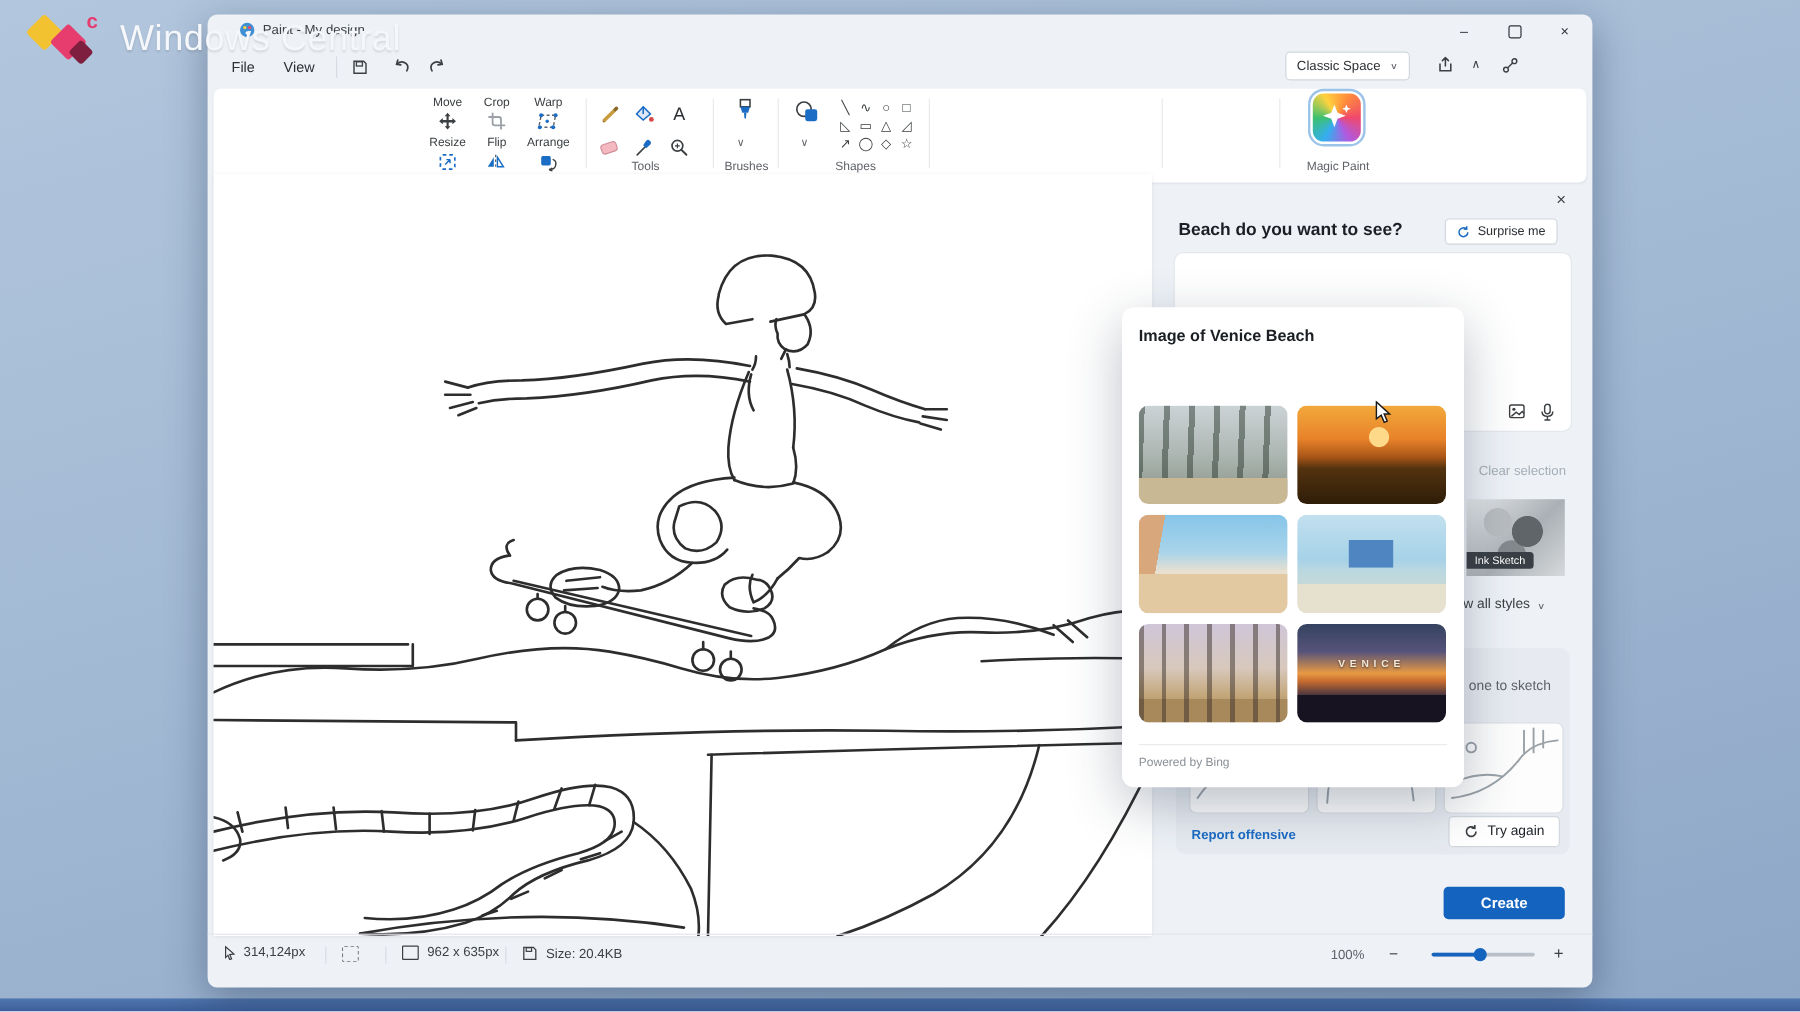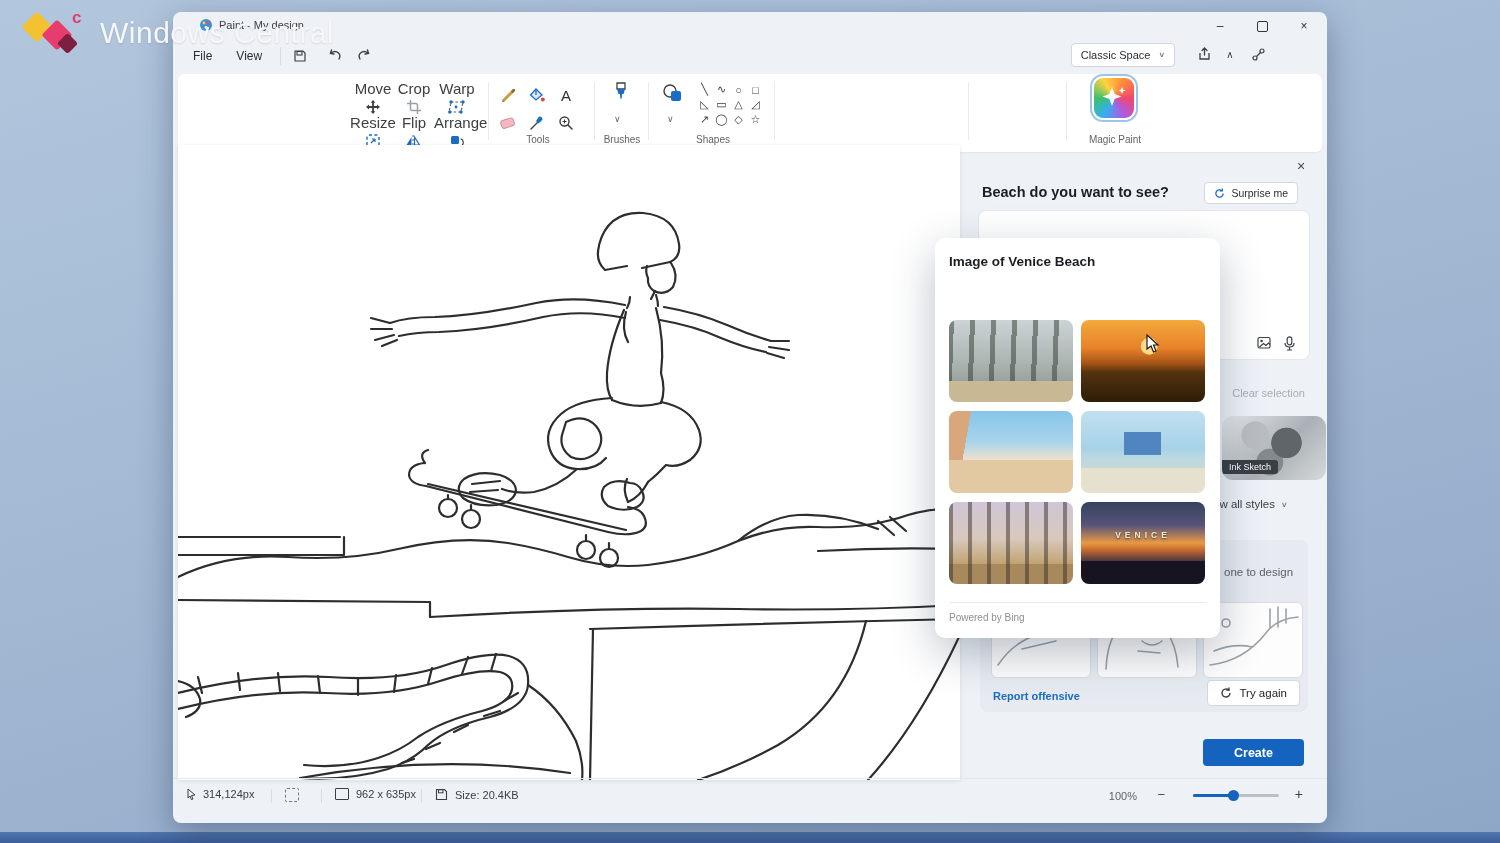--- a/index.html
+++ b/index.html
@@ -44,21 +44,21 @@
   .mini-chev{font-size:9px;color:#5f6368;transform:scaleY(.8);}
   #share-btn{position:absolute;right:110px;top:3px;}
   #collapse-btn{position:absolute;right:84px;top:3px;font-size:10px;color:#3c4043;}
   #connect-btn{position:absolute;right:56px;top:3px;}
 
   
   #ribbon{left:5px;top:62px;width:1144px;height:78px;background:#ffffff;border-radius:6px;box-shadow:0 1px 2px rgba(0,0,0,.06);}
   .rb-sep{position:absolute;top:8px;width:1px;height:58px;background:#e8ebee;}
   .rb-label{position:absolute;font-size:10px;color:#5f6368;text-align:center;}
   .tcell{position:absolute;width:46px;text-align:center;}
-  .tcell .tlabel{font-size:15px;color:#3c4043;display:block;margin-bottom:2px;}
+  .tcell .tlabel{font-size:10px;color:#3c4043;display:block;margin-bottom:2px;}
   .tool-ic{position:absolute;width:22px;height:22px;display:flex;align-items:center;justify-content:center;}
   .shape-glyph{position:absolute;width:15px;height:15px;font-size:11px;color:#3c4043;display:flex;align-items:center;justify-content:center;}
   .swatch{position:absolute;width:16px;height:16px;border-radius:50%;border:1px solid rgba(0,0,0,.12);}
   #cur-color{position:absolute;left:8px;top:10px;width:22px;height:22px;border-radius:50%;box-shadow:0 0 0 2px #fff,0 0 0 3.5px #7a8folly;}
   #cur-color{box-shadow:0 0 0 2px #fff,0 0 0 3.5px #8a9aa8;}
   #magic-ic{position:absolute;left:16px;top:4px;width:40px;height:40px;border-radius:9px;
     background:conic-gradient(from 210deg,#35aef0,#3cc06e,#ffd23e,#ff8a3c,#f0486c,#b05ae0,#35aef0);
     outline:2px solid #9cc3e8;outline-offset:2px;display:flex;align-items:center;justify-content:center;}
   #layer-thumb{position:absolute;left:28px;top:6px;width:44px;height:44px;background:#fff;border:1px solid #c8cfd6;border-radius:5px;}
 
@@ -68,39 +68,39 @@
   #sb-close{right:16px;top:144px;font-size:14px;color:#444;width:20px;height:20px;display:flex;align-items:center;justify-content:center;}
   #sb-head{left:809px;top:172px;font-size:14.5px;font-weight:700;color:#1b1f24;}
   #surprise-btn{right:29px;top:170px;height:20px;background:#fff;border:1px solid #d2d8de;border-radius:4px;
     display:flex;align-items:center;gap:6px;padding:0 9px;font-size:10.5px;color:#2b2f33;}
   #prompt-card{left:805px;top:198px;width:330px;height:148px;background:#fff;border:1px solid #e4e8ec;border-radius:8px;}
   #prompt-line{position:absolute;left:14px;top:10px;width:300px;font-size:12.5px;color:#1b1f24;line-height:26px;}
   .pill{display:inline-flex;align-items:center;gap:5px;background:#e9eff9;border-radius:12px;padding:2px 9px;font-size:12px;color:#1b1f24;}
   .pill .dots{color:#5f6368;font-size:10px;}
   #prompt-icons{position:absolute;right:14px;bottom:8px;display:flex;gap:12px;}
   #clear-sel{right:22px;top:375px;font-size:11px;color:#a6aeb6;}
-  #style-thumb{left:1049px;top:404px;width:104px;height:64px;border-radius:11px;overflow:hidden;
+  #style-thumb{left:1049px;top:404px;width:82px;height:64px;border-radius:0;overflow:hidden;
     background:radial-gradient(circle at 32% 30%,#b9bdc1 0 16%,rgba(0,0,0,0) 17%),
                radial-gradient(circle at 62% 42%,#60656a 0 20%,rgba(0,0,0,0) 21%),
                radial-gradient(circle at 46% 72%,#84898e 0 18%,rgba(0,0,0,0) 19%),
                linear-gradient(135deg,#e9ebed,#aab0b5 55%,#d6d9db);}
   #style-label{position:absolute;left:0px;bottom:6px;background:#3a3f45;color:#fff;font-size:9px;padding:2px 7px;border-radius:0 3px 3px 0;}
   #view-all{left:1030px;top:486px;font-size:11.5px;color:#3c4043;display:flex;gap:6px;align-items:flex-end;}
   #results-card{left:807px;top:528px;width:328px;height:172px;background:#e7ebf1;border-radius:8px;}
   #explore-label{position:absolute;left:244px;top:26px;font-size:11.5px;color:#5f6368;white-space:nowrap;}
   .res-thumb{position:absolute;top:62px;width:98px;height:74px;background:#fdfdfd;border:1px solid #d9dee3;border-radius:6px;overflow:hidden;}
   #res1{left:11px;} #res2{left:117px;} #res3{left:223px;}
   #report-link{position:absolute;left:13px;bottom:10px;font-size:11px;font-weight:700;color:#1a6cc4;}
   #tryagain-btn{position:absolute;right:8px;bottom:6px;height:24px;background:#fff;border:1px solid #d2d8de;border-radius:4px;
     display:flex;align-items:center;gap:7px;padding:0 12px;font-size:11.5px;color:#1b1f24;}
   #create-btn{left:1030px;top:727px;width:101px;height:27px;background:#1463BE;border-radius:4px;color:#fff;
     font-size:12.5px;font-weight:700;display:flex;align-items:center;justify-content:center;}
 
   
-  #popup{left:762px;top:226px;width:285px;height:400px;background:#fff;border-radius:10px;z-index:30;
+  #popup{left:762px;top:244px;width:285px;height:400px;background:#fff;border-radius:10px;z-index:30;
     box-shadow:0 14px 44px rgba(30,45,70,.30);}
   #popup-title{position:absolute;left:14px;top:16px;font-size:13.5px;font-weight:700;color:#1b1f24;}
   #popup-sub{position:absolute;left:14px;top:42px;width:252px;font-size:10.5px;line-height:14px;color:#676d73;}
   .pimg{position:absolute;width:124px;height:82px;border-radius:8px;overflow:hidden;}
   .pimg .ovl{position:absolute;left:0;right:0;top:34%;text-align:center;color:#f3e9d8;font-size:8.5px;letter-spacing:4px;font-weight:700;text-shadow:0 1px 2px rgba(0,0,0,.6);}
   #pi1{left:14px;top:82px;} #pi2{left:146px;top:82px;}
   #pi3{left:14px;top:173px;} #pi4{left:146px;top:173px;}
   #pi5{left:14px;top:264px;} #pi6{left:146px;top:264px;}
   #popup-div{position:absolute;left:14px;right:14px;top:364px;height:1px;background:#e9ebee;}
   #powered{position:absolute;left:14px;top:374px;font-size:10px;color:#8a9096;}
@@ -424,21 +424,21 @@
 
     <div id="style-thumb" class="abs">
       <span id="style-label">Ink Sketch</span>
     </div>
     <div id="view-all" class="abs">
       <span>View all styles</span>
       <span class="mini-chev">∨</span>
     </div>
 
     <div id="results-card" class="abs">
-      <span id="explore-label">one to design</span>
+      <span id="explore-label">one to sketch</span>
       <div id="res1" class="res-thumb">
         <svg width="98" height="74" viewBox="0 0 98 74">
             <g fill="none" stroke="#9aa2a8" stroke-width="1.6" stroke-linecap="round">
           <path d="M6,62 Q34,20 92,30"></path>
               <path d="M30,46 L64,38"></path>
               <circle cx="50" cy="22" r="5"></circle>
               <path d="M44,30 Q50,36 58,32"></path>
             </g>
           </svg>
       </div>

